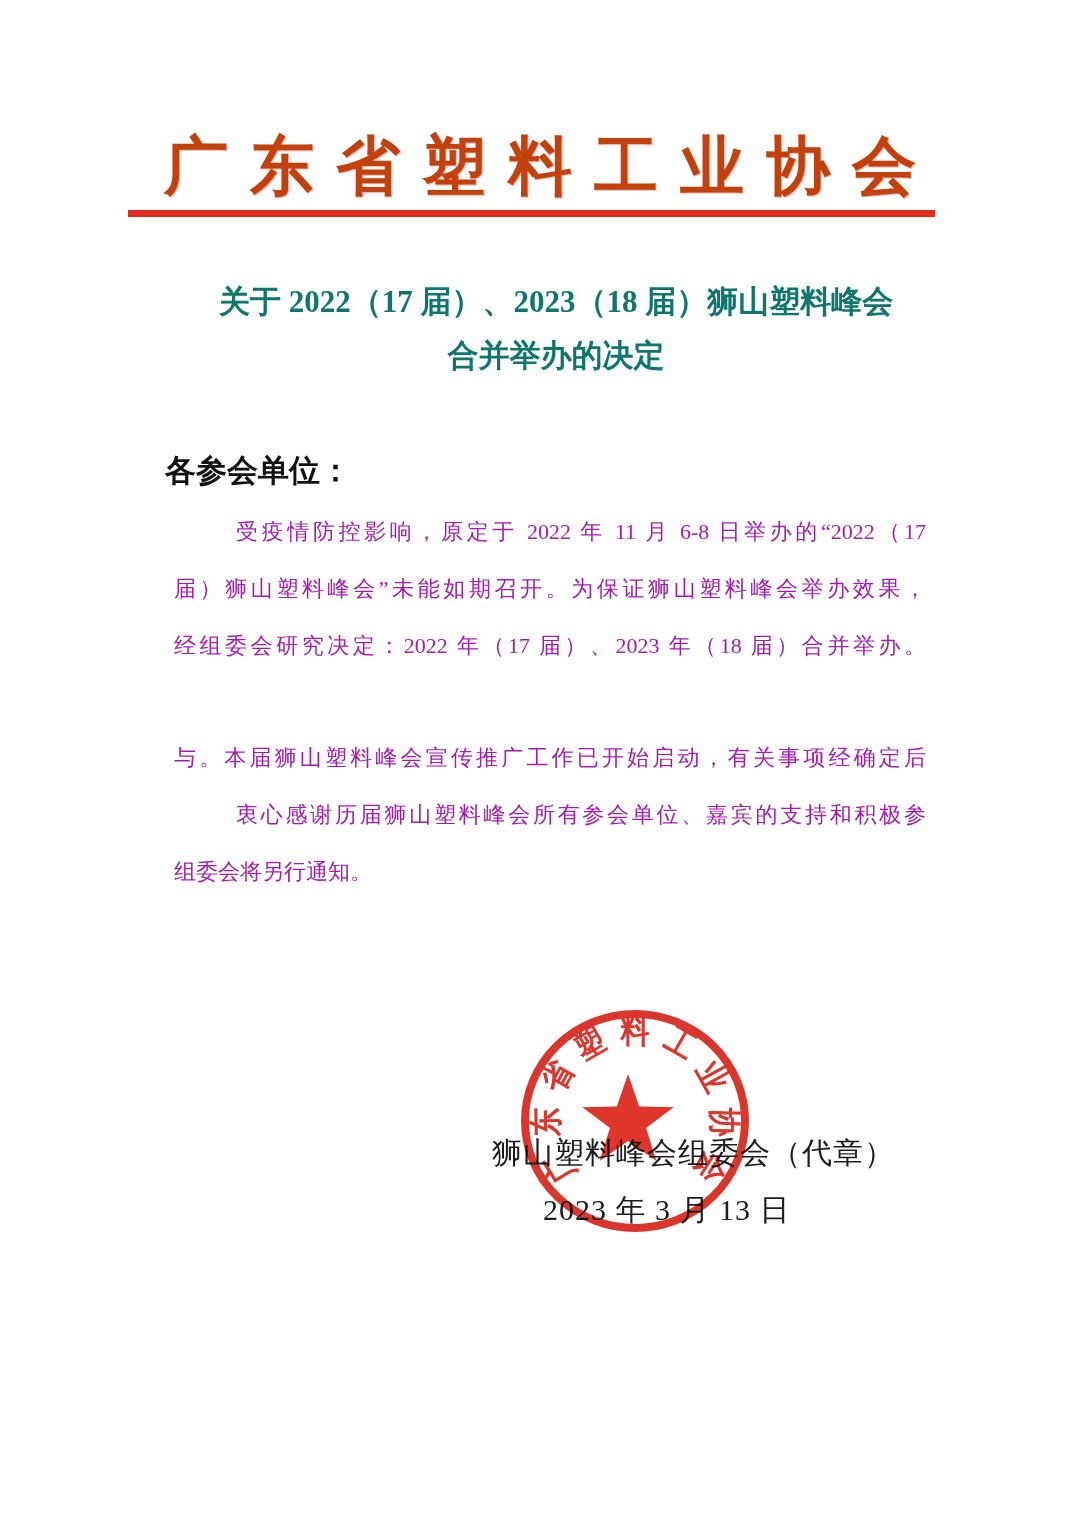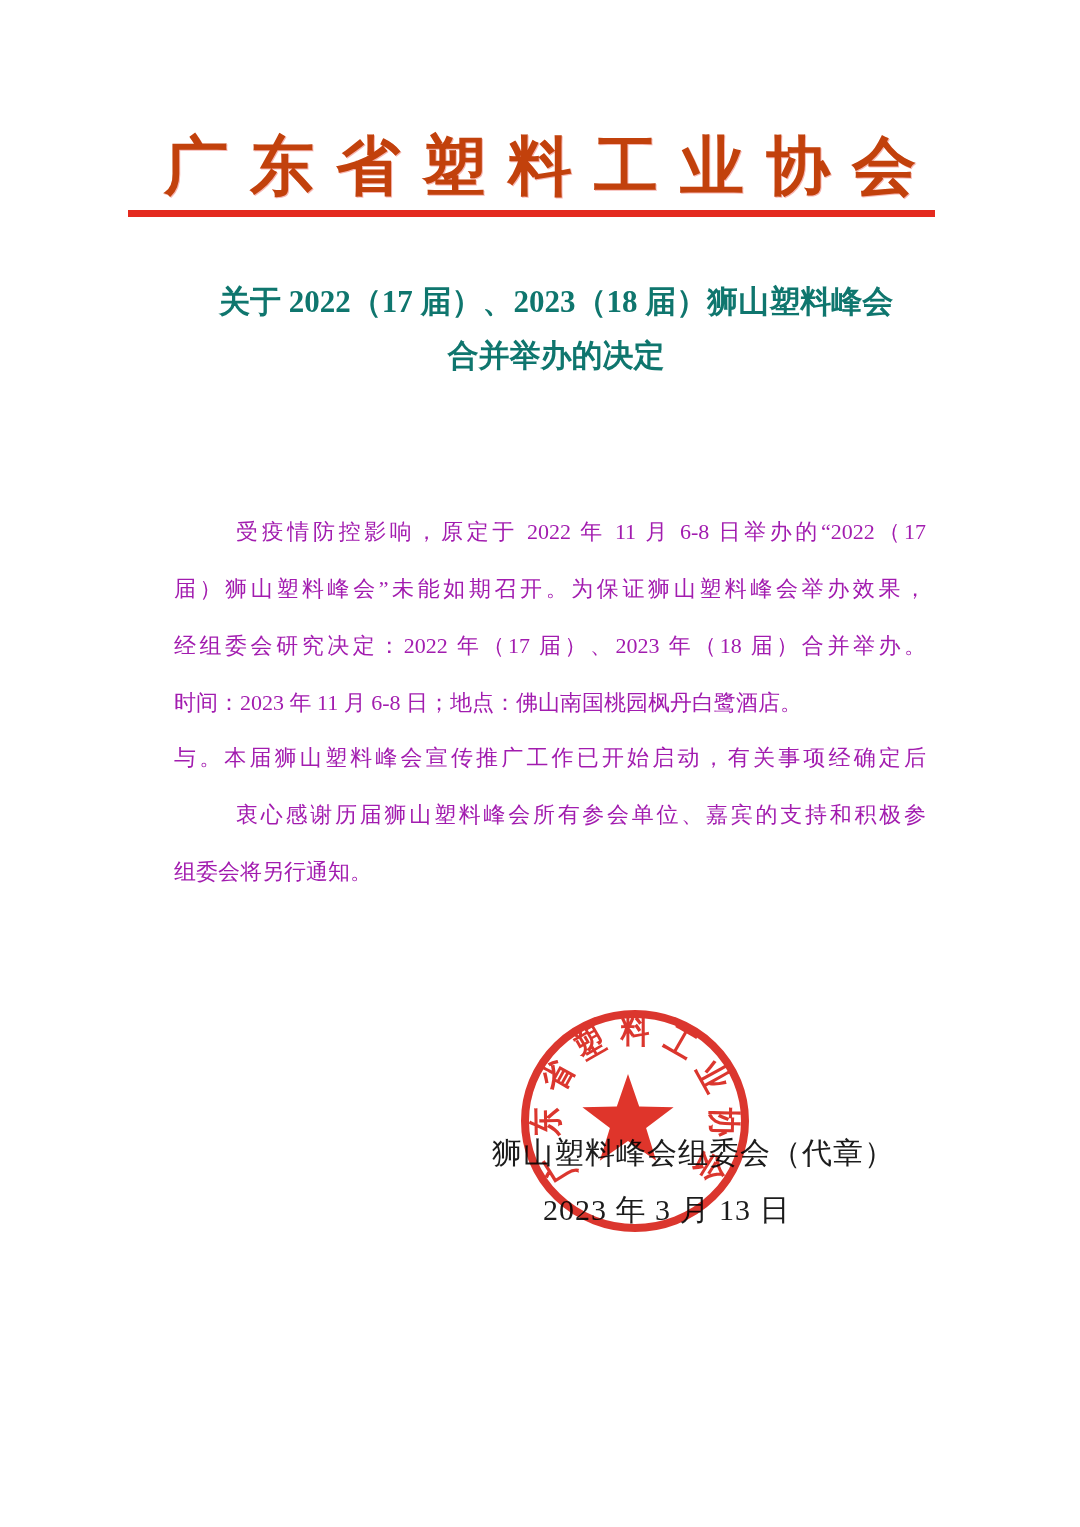--- a/index.html
+++ b/index.html
@@ -85,26 +85,26 @@
 <body>
 
 <div class="page">
 
   <div class="org-header">广东省塑料工业协会</div>
   <div class="org-rule"></div>
 
   <div class="doc-title-1">关于 2022（17 届）、2023（18 届）狮山塑料峰会</div>
   <div class="doc-title-2">合并举办的决定</div>
 
+  <div class="salutation">各参会单位：</div>
 
   <div class="body-block p1">
     <div class="line j indent">受疫情防控影响，原定于 2022 年 11 月 6-8 日举办的“2022（17</div>
     <div class="line j">届）狮山塑料峰会”未能如期召开。为保证狮山塑料峰会举办效果，</div>
     <div class="line j">经组委会研究决定：2022 年（17 届）、2023 年（18 届）合并举办。</div>
-    <div class="line">时间：2023 年 11 月 6-8 日；地点：佛山南国桃园枫丹白鹭酒店。</div>
   </div>
 
   <div class="body-block p2">
     <div class="line j">与。本届狮山塑料峰会宣传推广工作已开始启动，有关事项经确定后</div>
     <div class="line j indent">衷心感谢历届狮山塑料峰会所有参会单位、嘉宾的支持和积极参</div>
     <div class="line">组委会将另行通知。</div>
   </div>
 
   <div class="sig-line">狮山塑料峰会组委会（代章）</div>
   <div class="date-line">2023 年 3 月 13 日</div>

